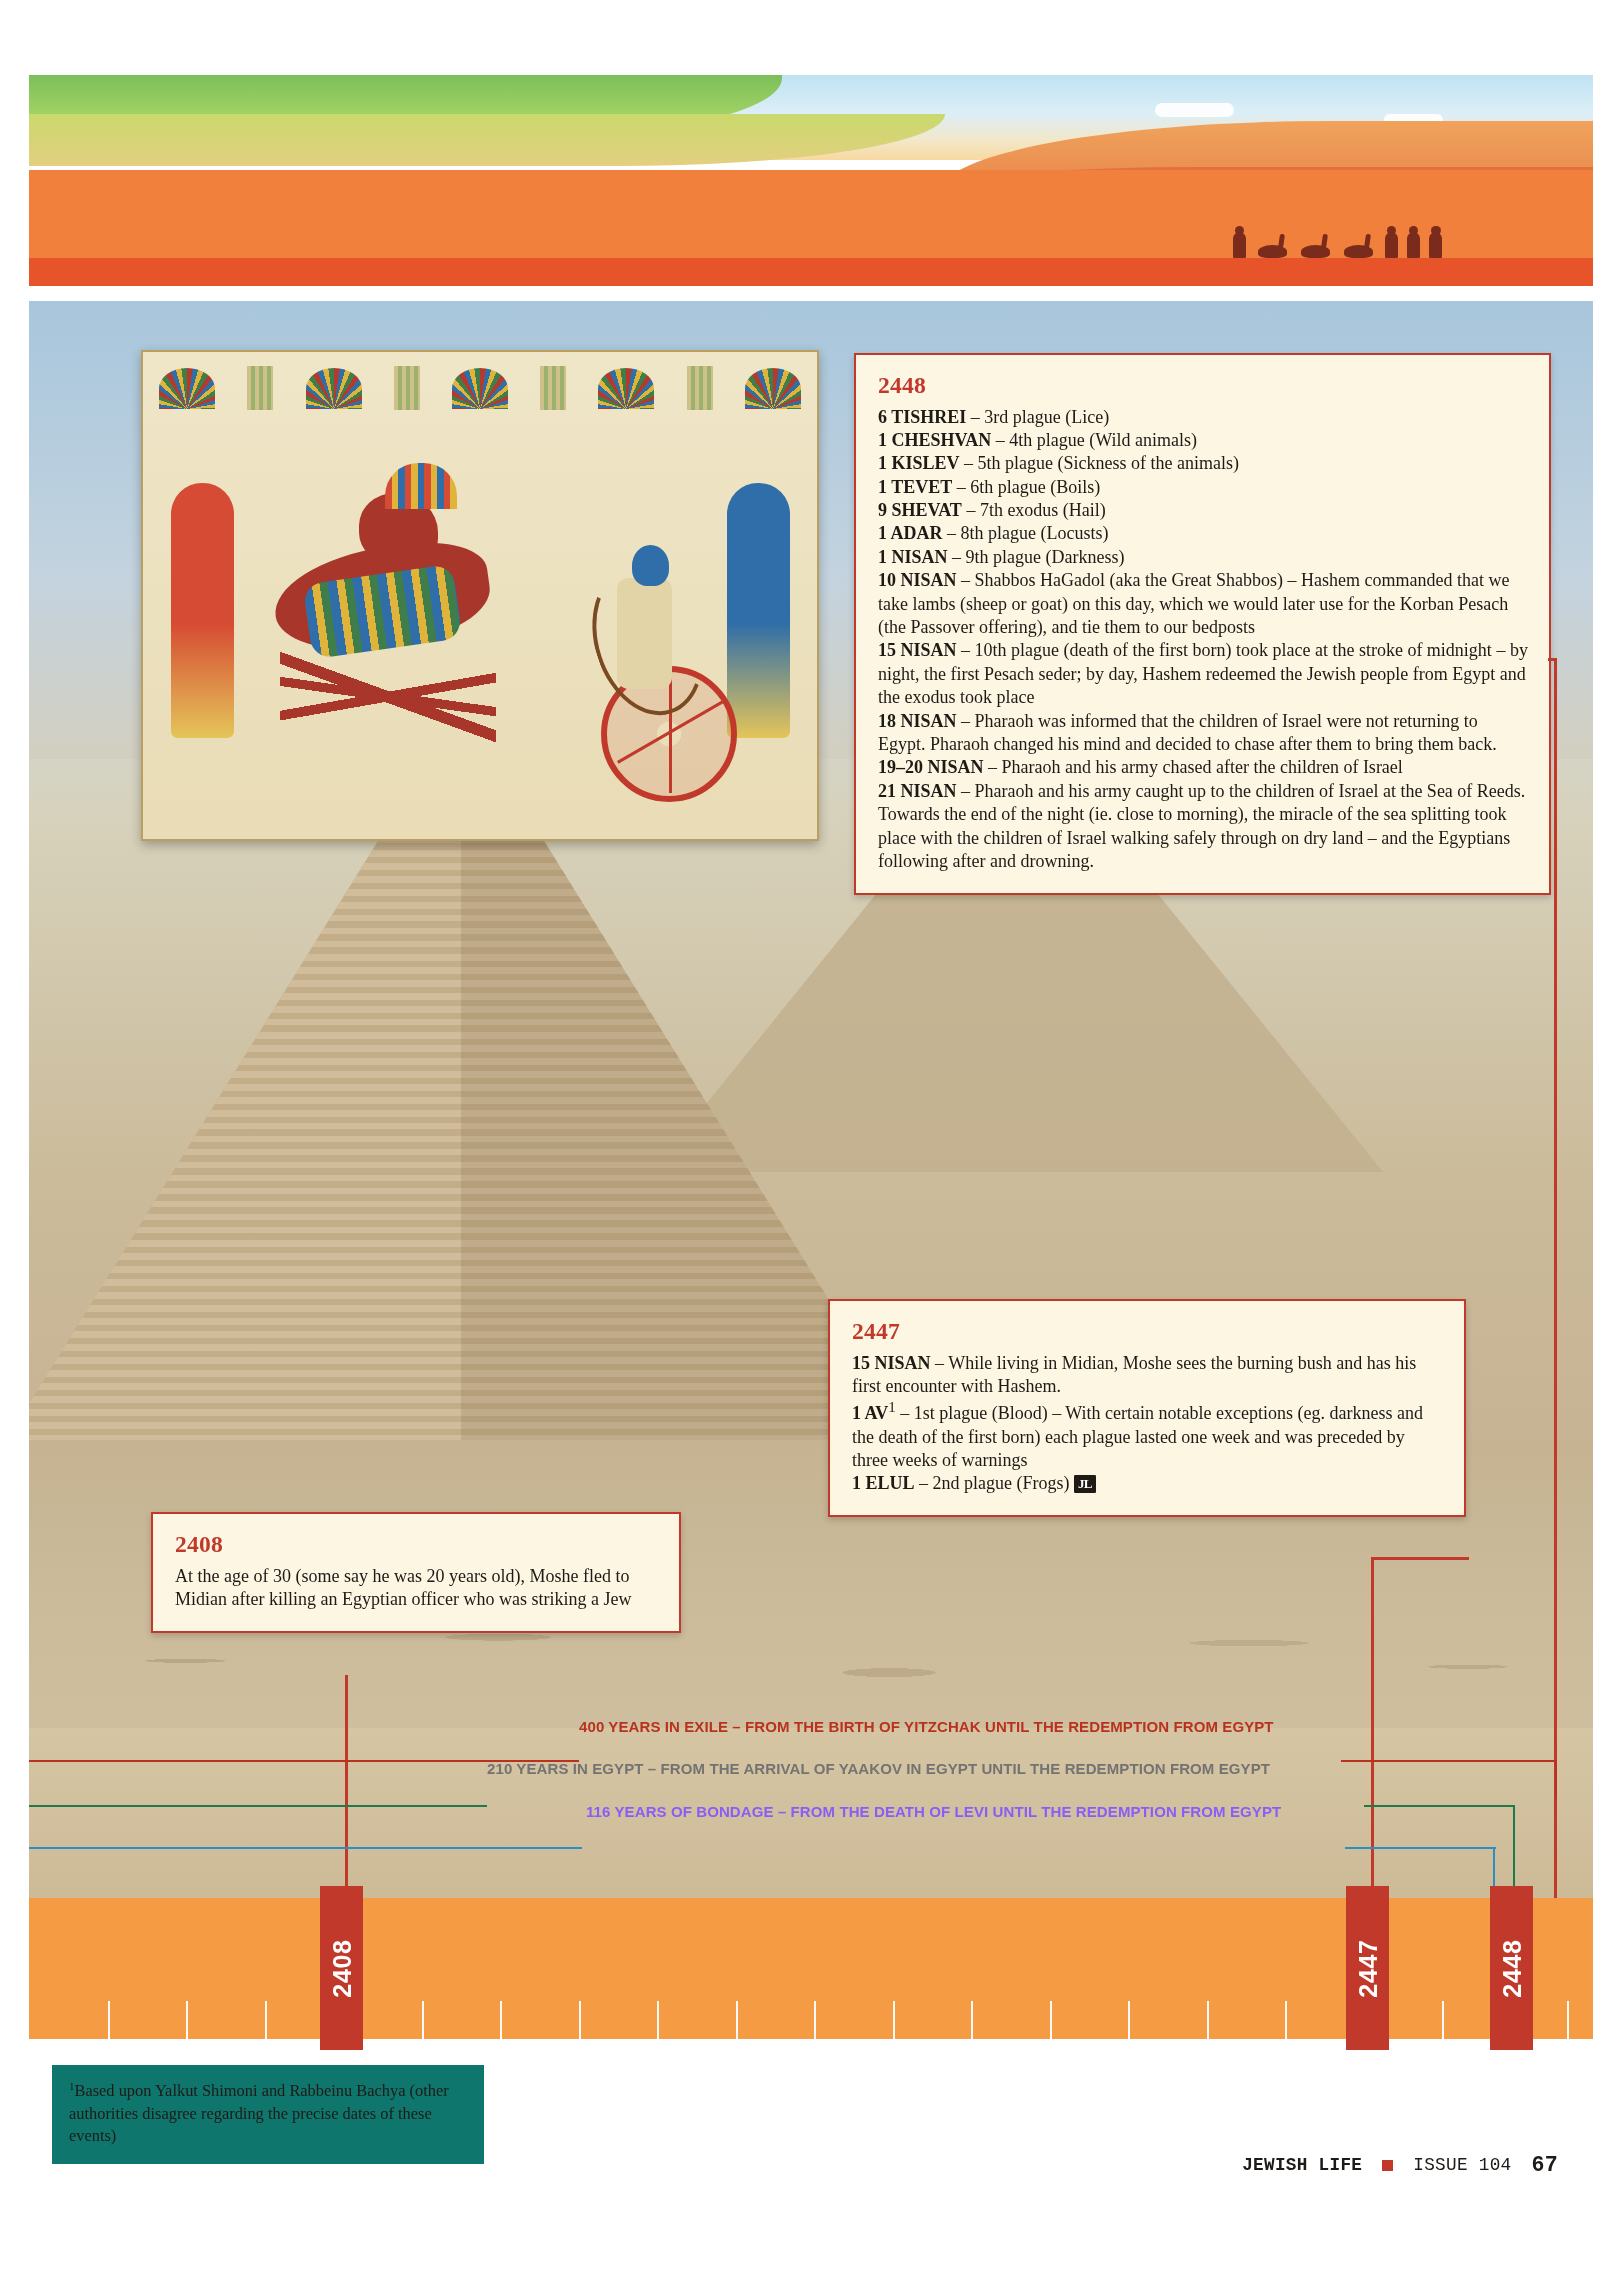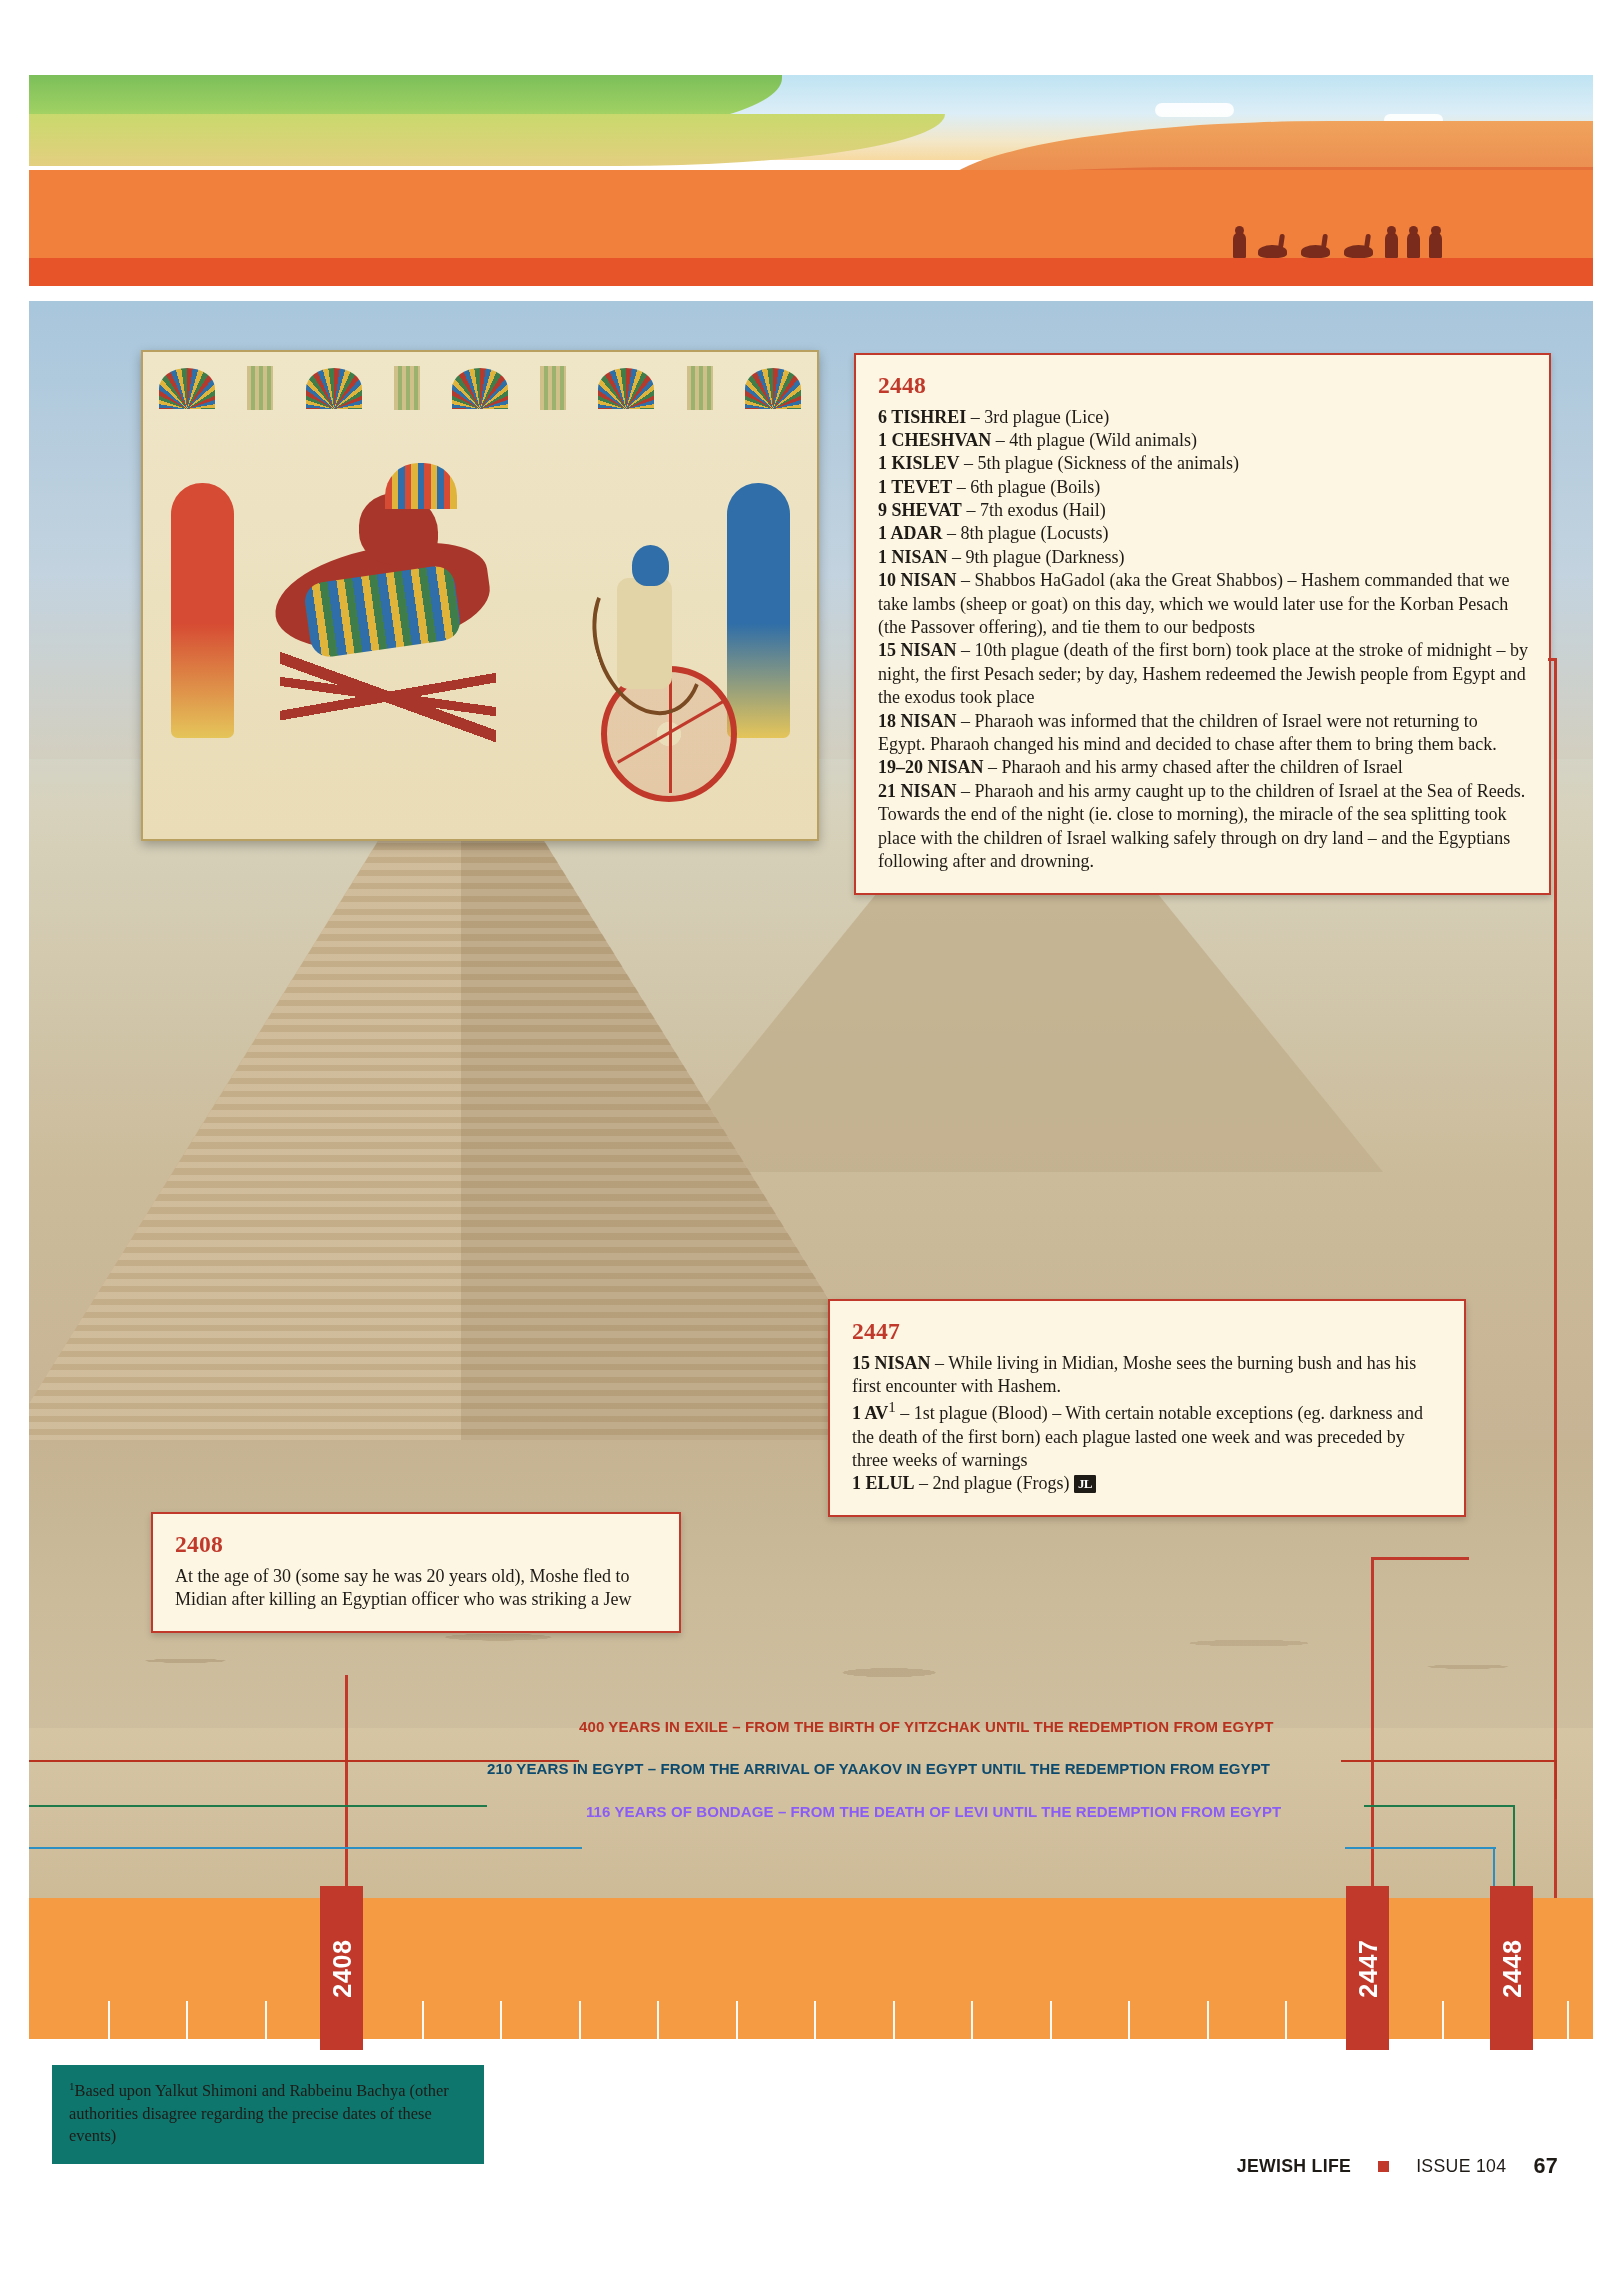--- a/index.html
+++ b/index.html
@@ -396,21 +396,21 @@
   }
   .span-line {
     position: absolute;
     height: 2px;
   }
   .span-tick {
     position: absolute;
     width: 2px;
   }
   .c-red   { color: #b8321f; }
-  .c-green { color: #0c4a6e; }
+  .c-green { color: #737373; }
   .c-blue  { color: #8b5cf6; }
   .bg-red   { background: #b8321f; }
   .bg-green { background: #1f7a4a; }
   .bg-blue  { background: #2b8fc4; }
 
   
   .timeline {
     position: absolute;
     left: 29.4px;
     top: 1898px;
@@ -474,22 +474,22 @@
     font-size: 17.7px;
     line-height: 1.32;
     color: #1e1a16;
   }
   .page-footer {
     position: absolute;
     right: 65px;
     top: 2153px;
     display: flex;
     align-items: center;
-    gap: 27px;
-    font-family: Liberation Sans, sans-serif;
+    gap: 20px;
+    font-family: Liberation Mono, monospace;
     font-size: 17.7px;
     letter-spacing: 0.3px;
     color: #1e1a16;
   }
   .page-footer .brand { font-weight: bold; }
   .page-footer .sq {
     width: 11px; height: 11px;
     background: #c0392b;
     display: inline-block;
   }

